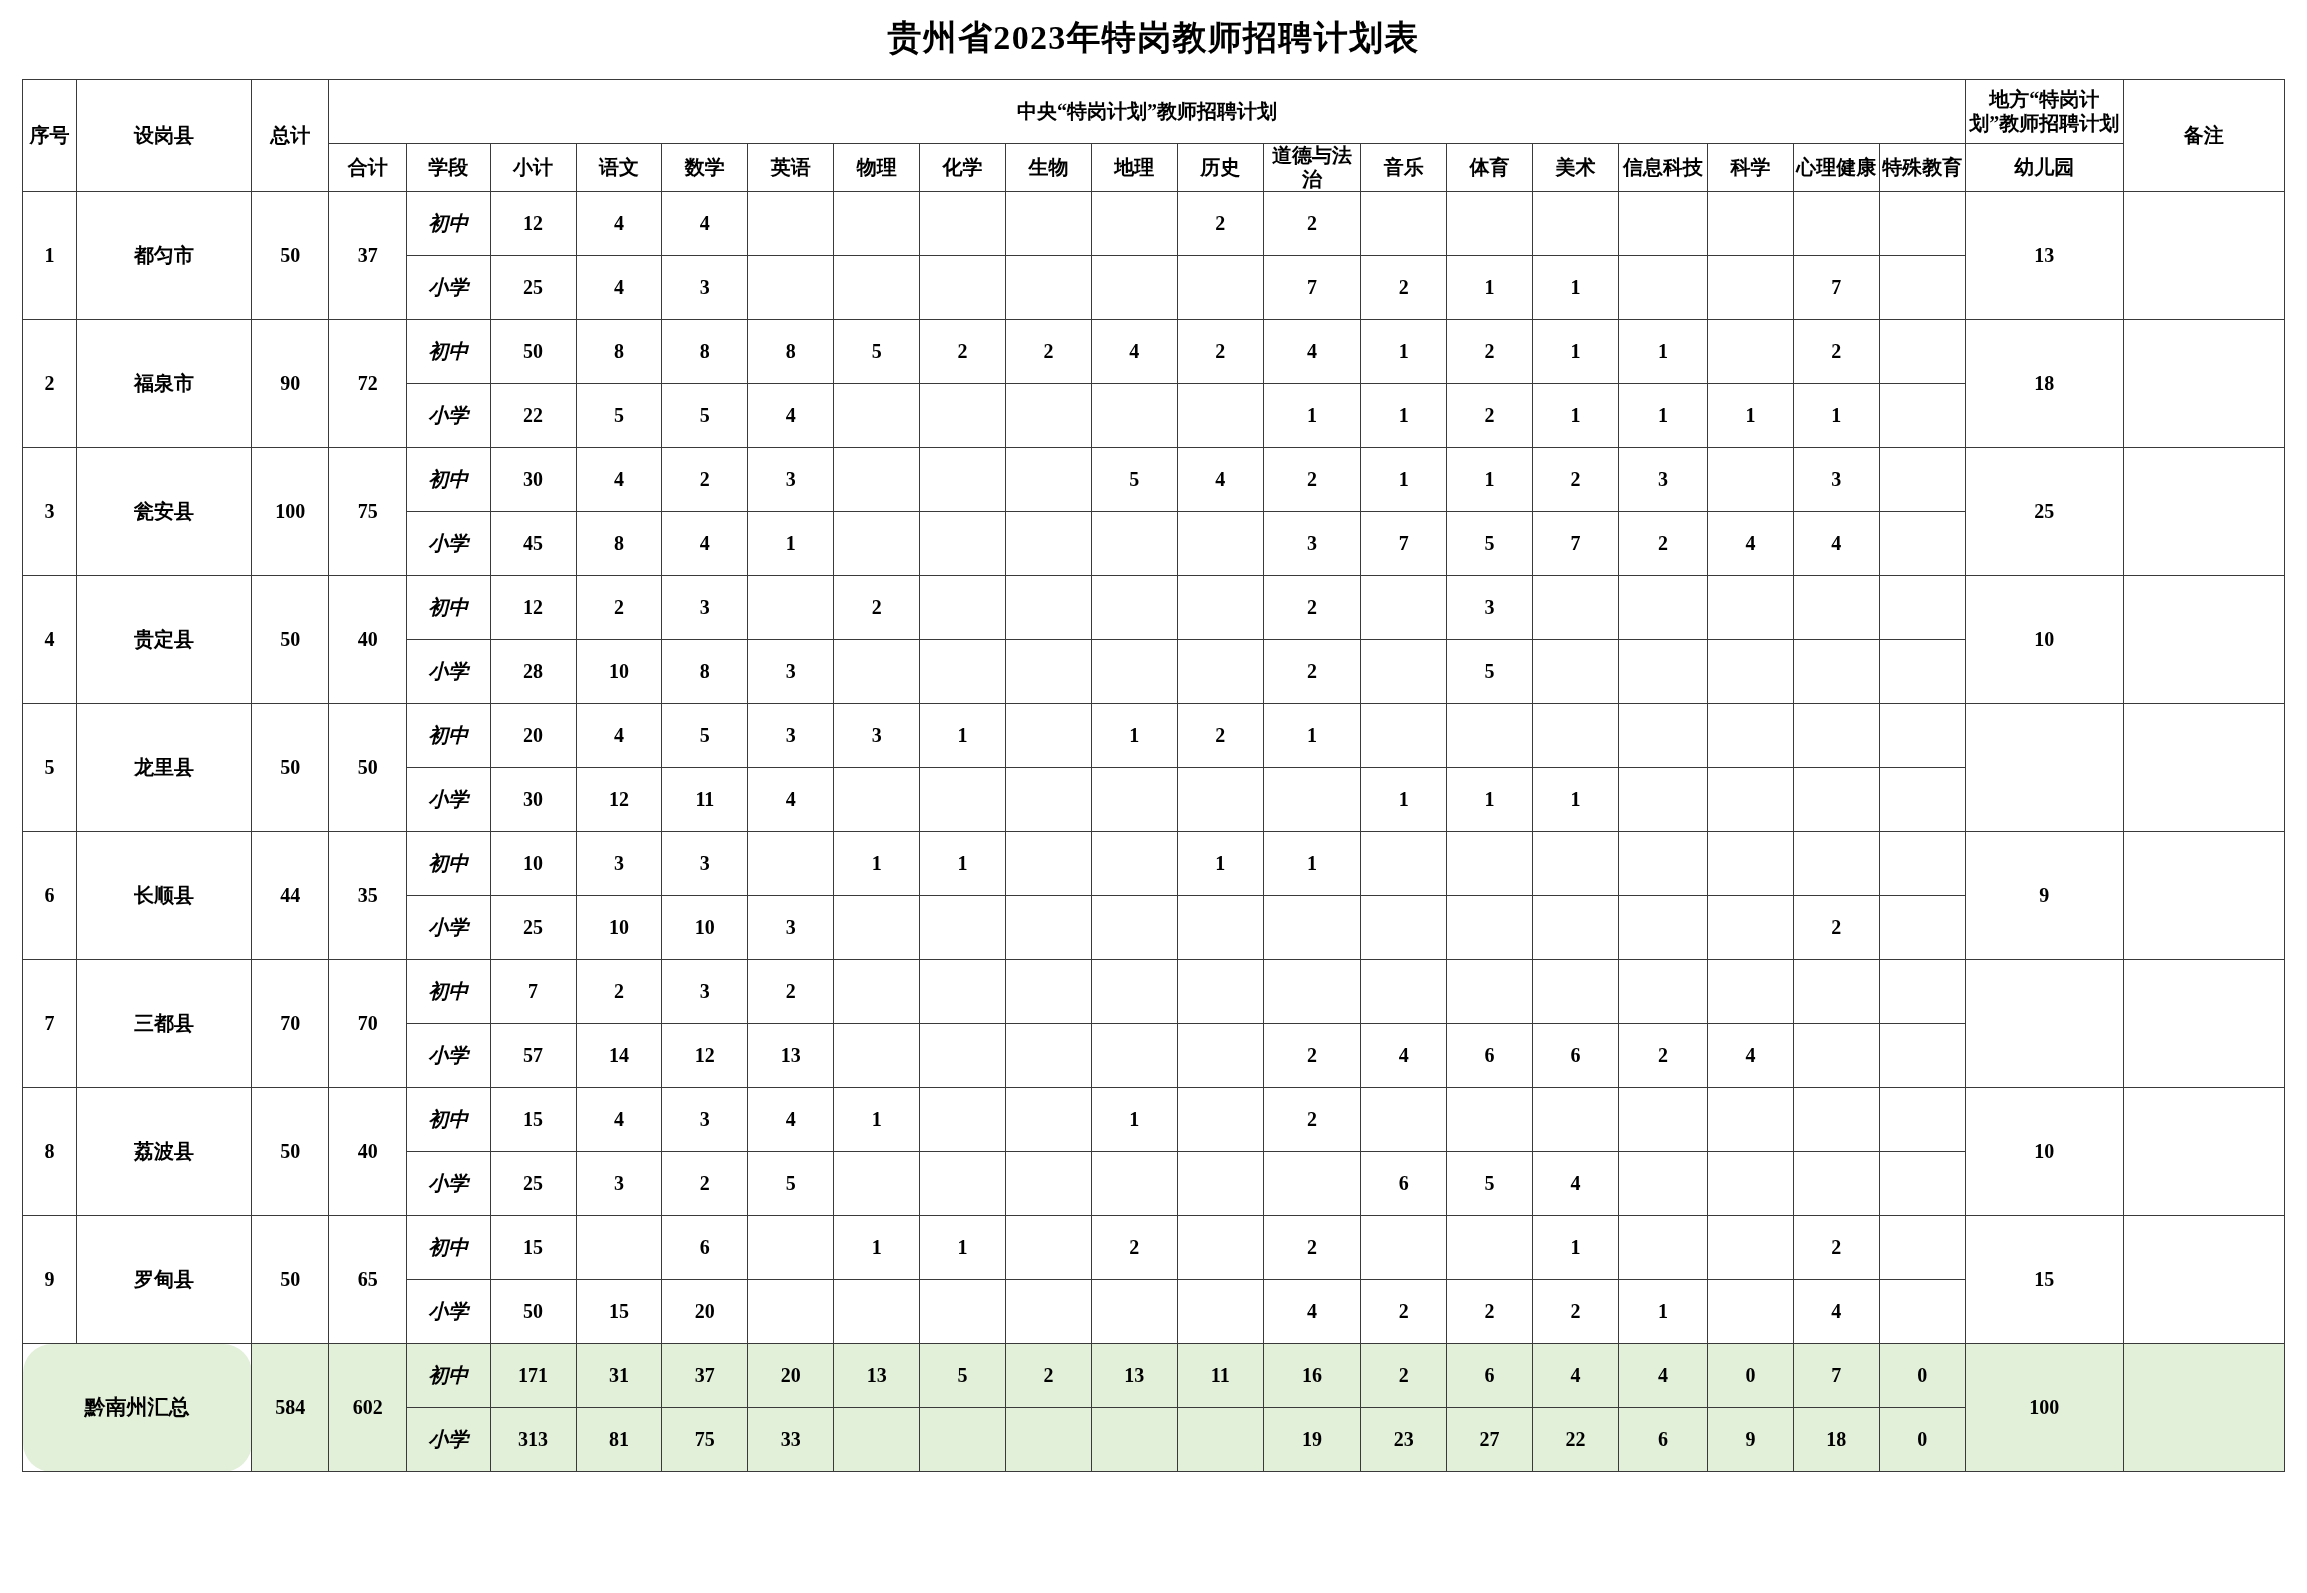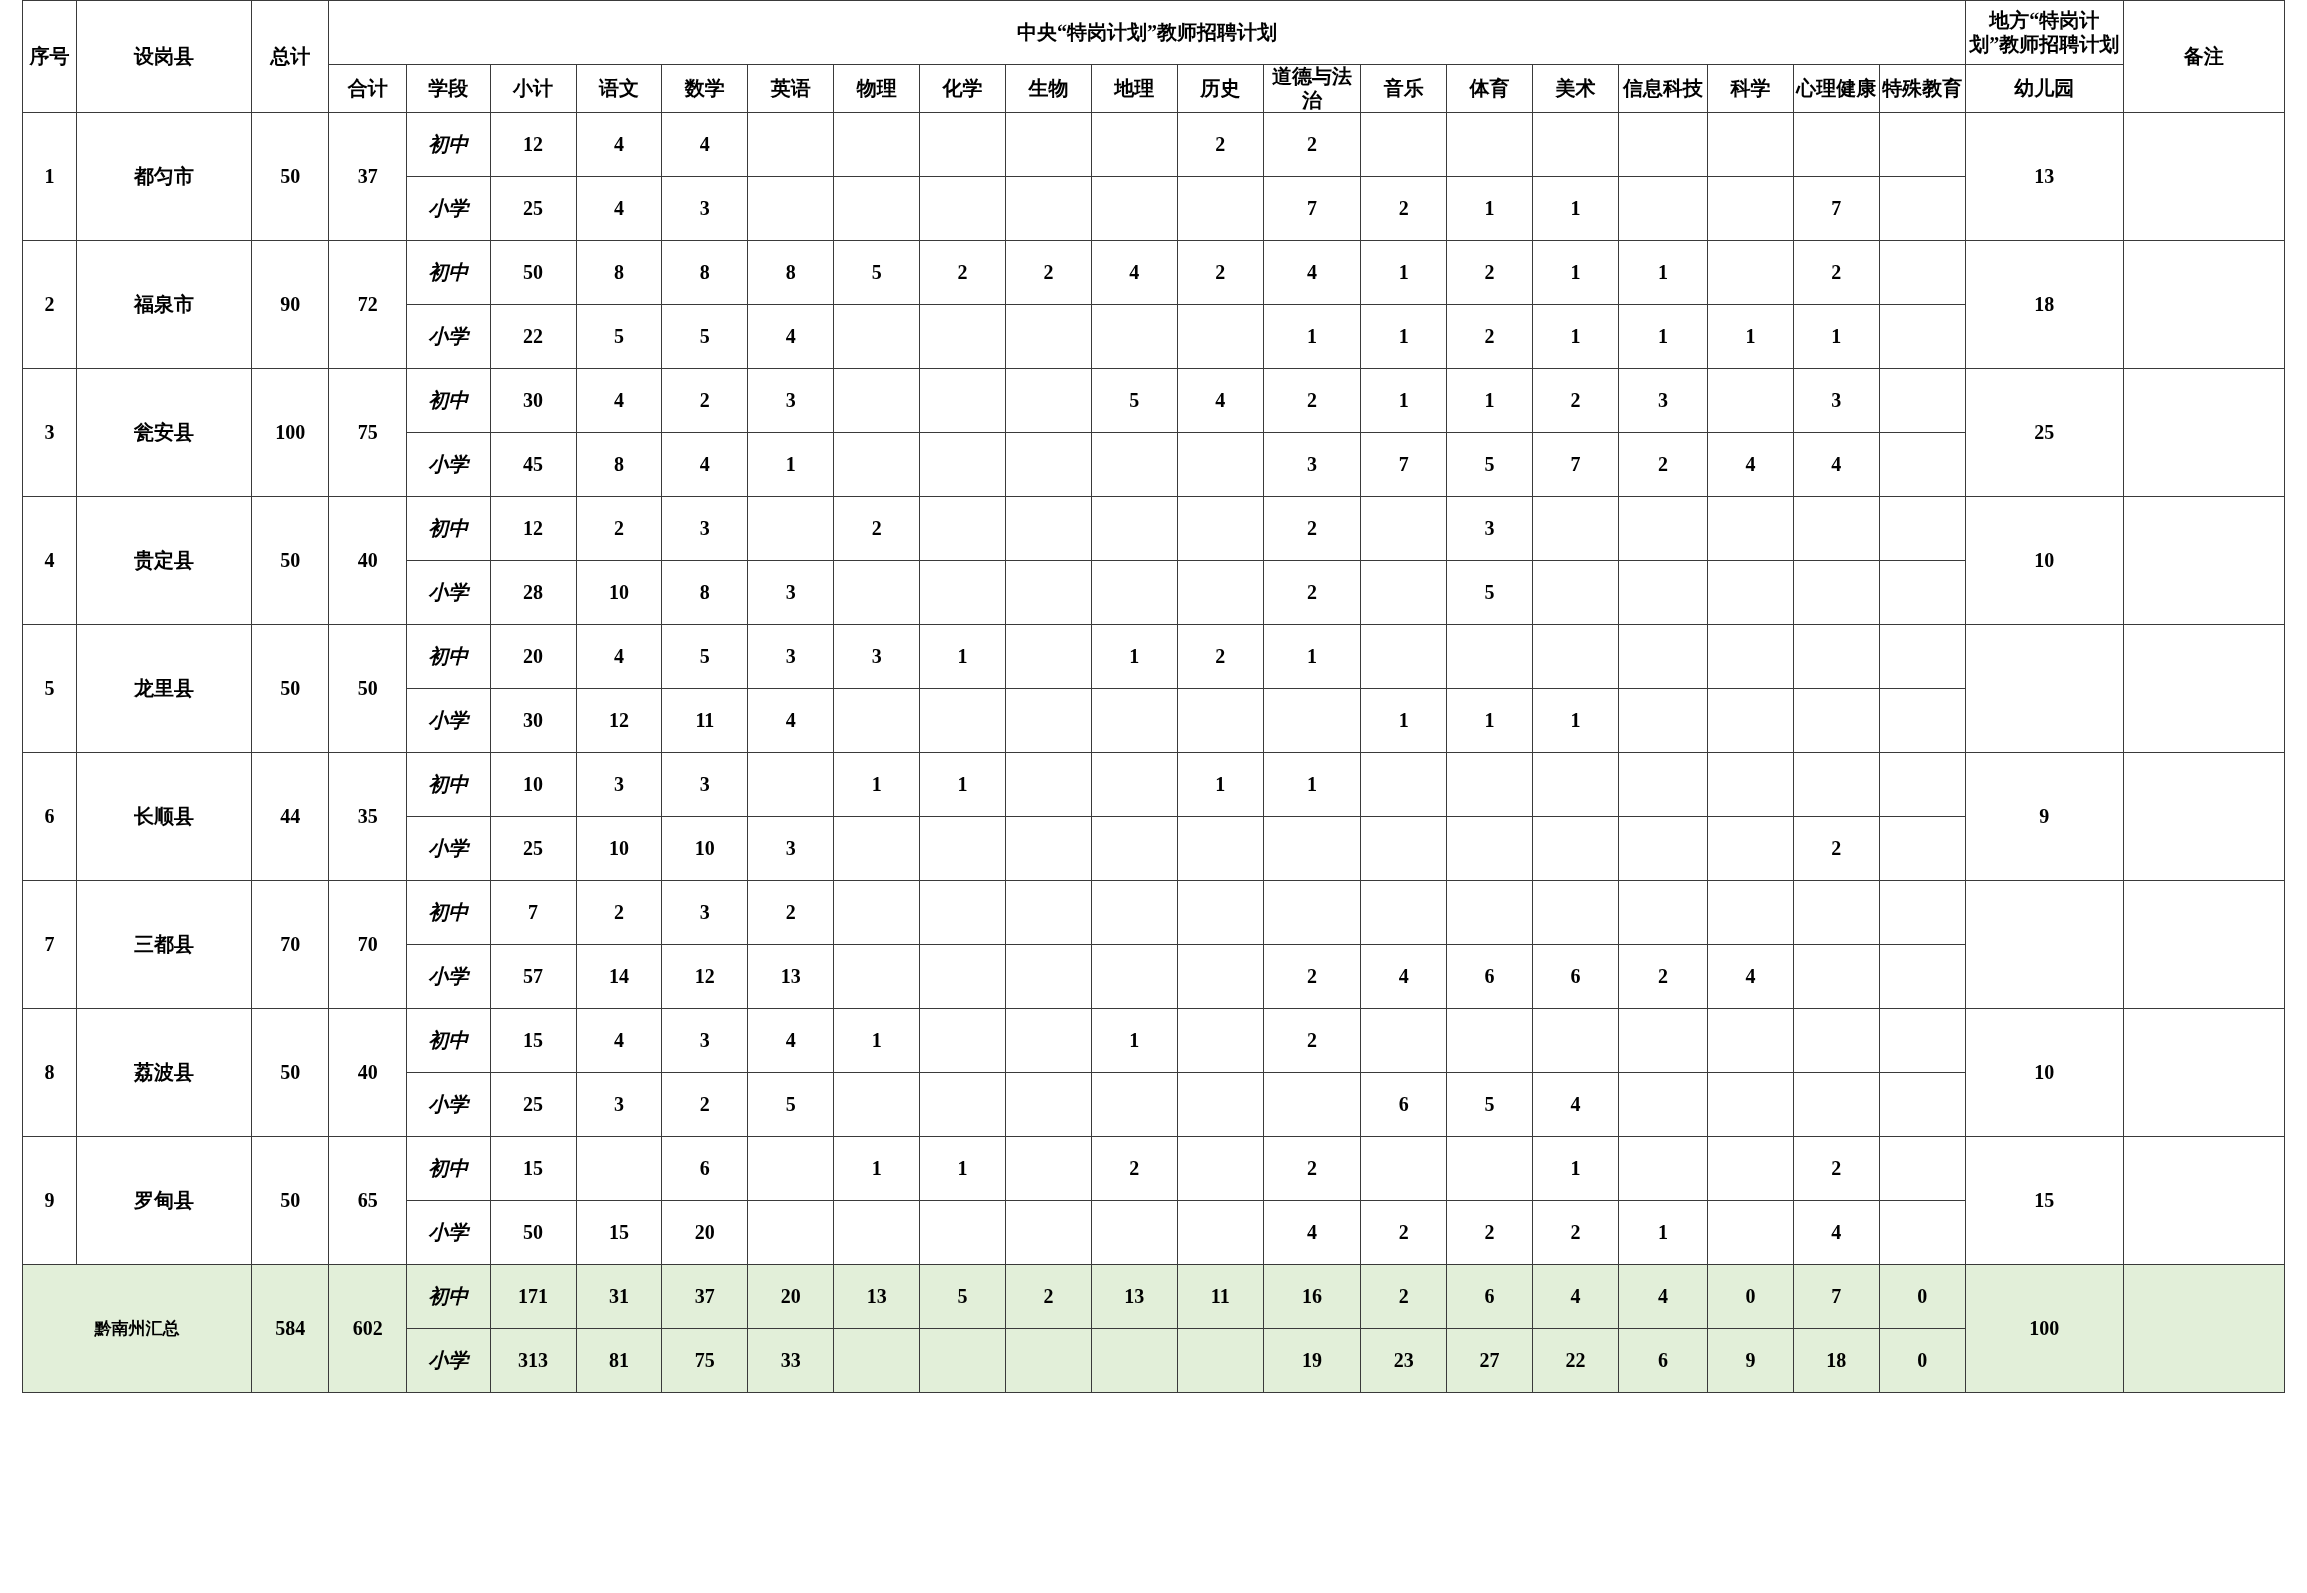--- a/index.html
+++ b/index.html
@@ -64,33 +64,35 @@
   }
   .stage-cell {
     font-size: 20px;
     font-weight: bold;
     font-style: italic;
   }
   .totalrow td {
     background: #e2efd9;
   }
   .totalrow .label {
-    font-size: 17px;
+    font-size: 21px;
     font-weight: bold;
+    border-radius: 29px;
   }
   .remark-cell {
     background: #fff;
   }
   .tworow-h { height: 63px; }
 </style>
 </head>
 <body>
 
 <div class="page">
 
+  <div class="title">贵州省2023年特岗教师招聘计划表</div>
 
   <table class="plan">
     <colgroup>
       <col style="width:51px">
       <col style="width:165px">
       <col style="width:73px">
       <col style="width:73px">
       <col style="width:79px">
       <col style="width:81px">
       <col style="width:81px">

